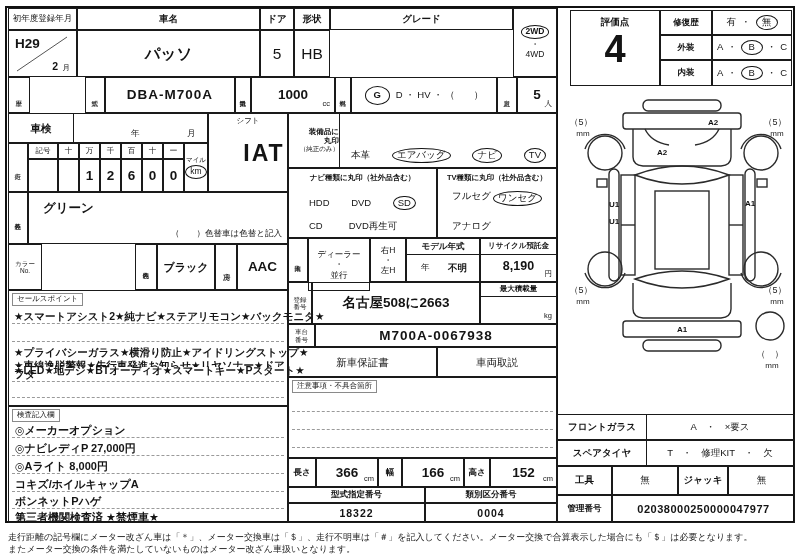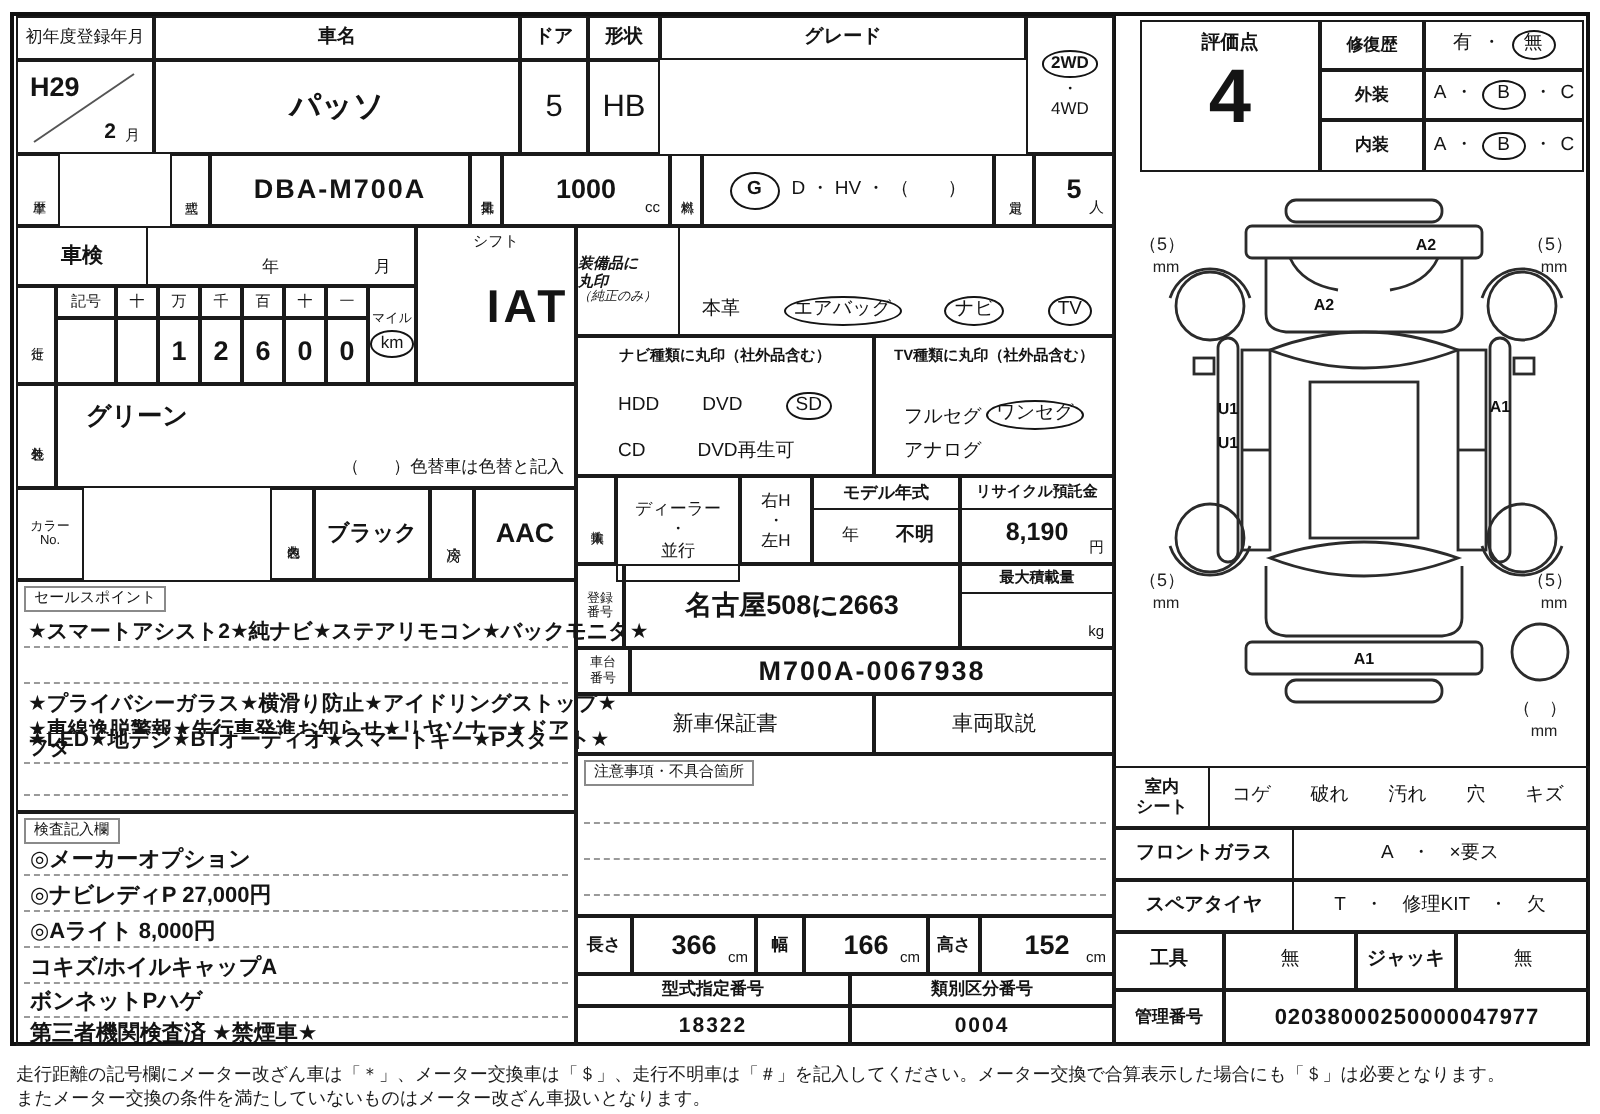--- a/index.html
+++ b/index.html
@@ -160,21 +160,21 @@
     <div class="p f11 bold" style="left:6px;top:53px;">◎Aライト 8,000円</div>
     <div class="drow" style="left:3px;top:66px;width:272px;"></div>
     <div class="p f11 bold" style="left:6px;top:71px;">コキズ/ホイルキャップA</div>
     <div class="drow" style="left:3px;top:84px;width:272px;"></div>
     <div class="p f11 bold" style="left:6px;top:88px;">ボンネットPハゲ</div>
     <div class="drow" style="left:3px;top:101px;width:272px;"></div>
     <div class="p f11 bold" style="left:6px;top:104px;">第三者機関検査済 ★禁煙車★</div>
   </div>
 
   <div class="cl" style="left:288px;top:113px;width:269px;height:55px;">
-    <div class="nb col" style="position:absolute;left:0;top:0;width:50px;height:100%;border-right:1.4px solid #1a1a1a;display:flex;align-items:flex-start;justify-content:center;font-style:italic;">
+    <div class="nb col" style="position:absolute;left:0;top:0;width:50px;height:100%;border-right:1.4px solid #1a1a1a;display:flex;align-items:flex-end;justify-content:center;">
       <span class="f7 bold">装備品に</span>
       <span class="f7 bold">丸印</span>
       <span class="f6">（純正のみ）</span>
     </div>
     <div class="p" style="left:50px;top:28px;width:219px;height:27px;display:flex;align-items:center;justify-content:space-between;padding:0 12px;">
       <span class="f9">本革</span>
       <span class="f9 cc">エアバッグ</span>
       <span class="f9 cc">ナビ</span>
       <span class="f9 cc">TV</span>
     </div>
@@ -187,21 +187,21 @@
       <span class="f9">DVD</span>
       <span class="f9 cc">SD</span>
     </div>
     <div class="p" style="left:0;top:46px;width:100%;height:22px;display:flex;align-items:center;gap:26px;padding:0 20px;box-sizing:border-box;">
       <span class="f9">CD</span>
       <span class="f9">DVD再生可</span>
     </div>
   </div>
   <div class="cl" style="left:437px;top:168px;width:120px;height:70px;">
     <span class="p f7 bold" style="left:0;right:0;top:5px;text-align:center;">TV種類に丸印（社外品含む）</span>
-    <div class="p" style="left:0;top:22px;width:100%;height:24px;display:flex;align-items:flex-end;justify-content:space-between;padding:0 14px;box-sizing:border-box;">
+    <div class="p" style="left:0;top:22px;width:100%;height:24px;display:flex;align-items:flex-start;justify-content:space-between;padding:0 14px;box-sizing:border-box;">
       <span class="f9">フルセグ</span>
       <span class="f9 cc">ワンセグ</span>
     </div>
     <div class="p" style="left:0;top:46px;width:100%;height:22px;display:flex;align-items:center;padding:0 14px;box-sizing:border-box;">
       <span class="f9">アナログ</span>
     </div>
   </div>
 
   <div class="cl f6" style="left:288px;top:238px;width:20px;height:44px;">
       <span class="vt">輸入車</span>
@@ -347,33 +347,20 @@
       <text x="218" y="41" font-size="8">mm</text>
       <text x="22" y="198">（5）</text>
       <text x="24" y="209" font-size="8">mm</text>
       <text x="216" y="198">（5）</text>
       <text x="218" y="209" font-size="8">mm</text>
       <text x="211" y="262">（　）</text>
       <text x="213" y="273" font-size="8">mm</text>
     </g>
   </svg>
 
-  <div class="cl" style="left:557px;top:383px;width:238px;height:31px;">
-    <div class="nb col" style="position:absolute;left:0;top:0;width:46px;height:100%;border-right:1.4px solid #1a1a1a;display:flex;align-items:center;justify-content:center;">
-      <span class="f8 bold">室内</span>
-      <span class="f8 bold">シート</span>
-    </div>
-    <div class="p" style="left:46px;top:0;right:0;height:100%;display:flex;align-items:center;justify-content:space-between;padding:0 12px;">
-      <span class="f9">コゲ</span>
-      <span class="f9">破れ</span>
-      <span class="f9">汚れ</span>
-      <span class="f9">穴</span>
-      <span class="f9">キズ</span>
-    </div>
-  </div>
   <div class="cl" style="left:557px;top:414px;width:238px;height:26px;">
     <div class="nb" style="position:absolute;left:0;top:0;width:88px;height:100%;border-right:1.4px solid #1a1a1a;display:flex;align-items:center;justify-content:center;">
         <span class="f9 bold">フロントガラス</span>
       </div>
     <span class="f9" style="margin-left:88px;">A　・　×要ス</span>
   </div>
   <div class="cl" style="left:557px;top:440px;width:238px;height:26px;">
     <div class="nb" style="position:absolute;left:0;top:0;width:88px;height:100%;border-right:1.4px solid #1a1a1a;display:flex;align-items:center;justify-content:center;">
         <span class="f9 bold">スペアタイヤ</span>
       </div>

